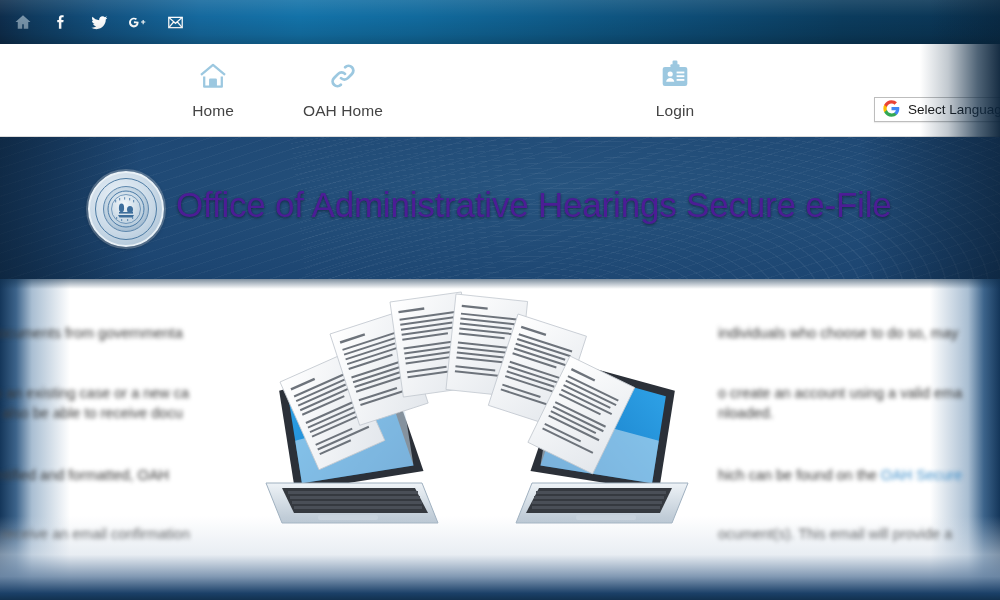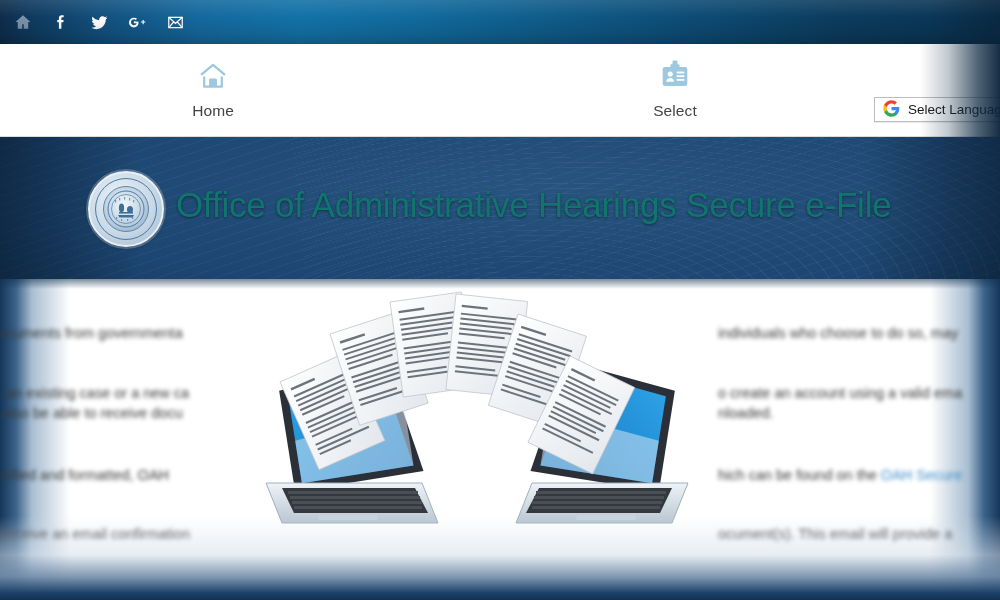--- a/index.html
+++ b/index.html
@@ -132,21 +132,21 @@
     background:radial-gradient(circle at 45% 40%, #f3f8fb 0%, #b9cddd 60%, #7e9cba 100%);
     border:1px solid #5d87ad;
   }
   .seal .glyph{
     position:absolute;left:0;top:0;width:100%;height:100%;
     display:flex;align-items:center;justify-content:center;
     color:#2f5f8c;font-size:9px;line-height:1;
   }
   .banner-title{
     position:absolute;left:176px;top:185px;
-    font-size:35px;color:#0f766e;white-space:nowrap;
+    font-size:35px;color:#4c1d95;white-space:nowrap;
     font-family:"Liberation Sans", sans-serif;
     text-shadow:0 1px 3px rgba(0,0,0,.45);
     letter-spacing:-.2px;
   }
 
   
   .content{
     position:absolute;left:0;top:279px;width:1000px;height:321px;
     background:#ffffff;overflow:hidden;
   }
@@ -233,36 +233,45 @@
       <span class="nav-icon">
         <svg width="36" height="32" viewBox="0 0 24 24" fill="none" stroke="#9cc8e0" stroke-width="1.7" stroke-linejoin="round">
           <path d="M3 11.2 12 3.6l9 7.6"></path>
           <path d="M5.4 12.4V20h13.2v-7.6"></path>
           <path d="M9.9 20v-5.2h4.2V20" fill="#9cc8e0" stroke="#9cc8e0"></path>
         </svg>
       </span>
       <span class="nav-label">Home</span>
     </div>
 
+    <div class="nav-item ni-oah">
+      <span class="nav-icon">
+        <svg width="34" height="32" viewBox="0 0 24 24" fill="none" stroke="#9cc8e0" stroke-width="2.1" stroke-linecap="round">
+          <path d="M13.6 5.4a3.6 3.6 0 0 1 5.1 5.1l-3.1 3.1a3.6 3.6 0 0 1-5.1 0"></path>
+          <path d="M10.4 18.6a3.6 3.6 0 0 1-5.1-5.1l3.1-3.1a3.6 3.6 0 0 1 5.1 0"></path>
+        </svg>
+      </span>
+      <span class="nav-label">OAH Home</span>
+    </div>
 
 
     <div class="nav-item ni-login">
       <span class="nav-icon">
         <svg width="30" height="32" viewBox="0 0 24 26" fill="#9cc8e0">
           <rect x="10" y="0.5" width="4" height="4.5" rx="1"></rect>
           <rect x="8.3" y="3.4" width="7.4" height="2.6" rx=".8"></rect>
           <rect x="2" y="5.6" width="20" height="15.5" rx="1.8"></rect>
           <circle cx="8.1" cy="11.4" r="2.1" fill="#ffffff"></circle>
           <path d="M4.8 17.6c.3-2 1.7-3 3.3-3s3 1 3.3 3z" fill="#ffffff"></path>
           <rect x="13.3" y="9.4" width="6.3" height="1.5" fill="#ffffff"></rect>
           <rect x="13.3" y="12.4" width="6.3" height="1.5" fill="#ffffff"></rect>
           <rect x="13.3" y="15.4" width="6.3" height="1.5" fill="#ffffff"></rect>
         </svg>
       </span>
-      <span class="nav-label">Select</span>
+      <span class="nav-label">Login</span>
     </div>
 
 
   </div>
 </div>
 
 <div class="gtrans">
   <span class="glogo">
     <svg width="17" height="17" viewBox="0 0 24 24">
       <path fill="#4285F4" d="M23 12.3c0-.8-.07-1.55-.2-2.3H12v4.4h6.2c-.27 1.4-1.08 2.6-2.3 3.4v2.85h3.7C21.76 18.6 23 15.7 23 12.3z"></path>

